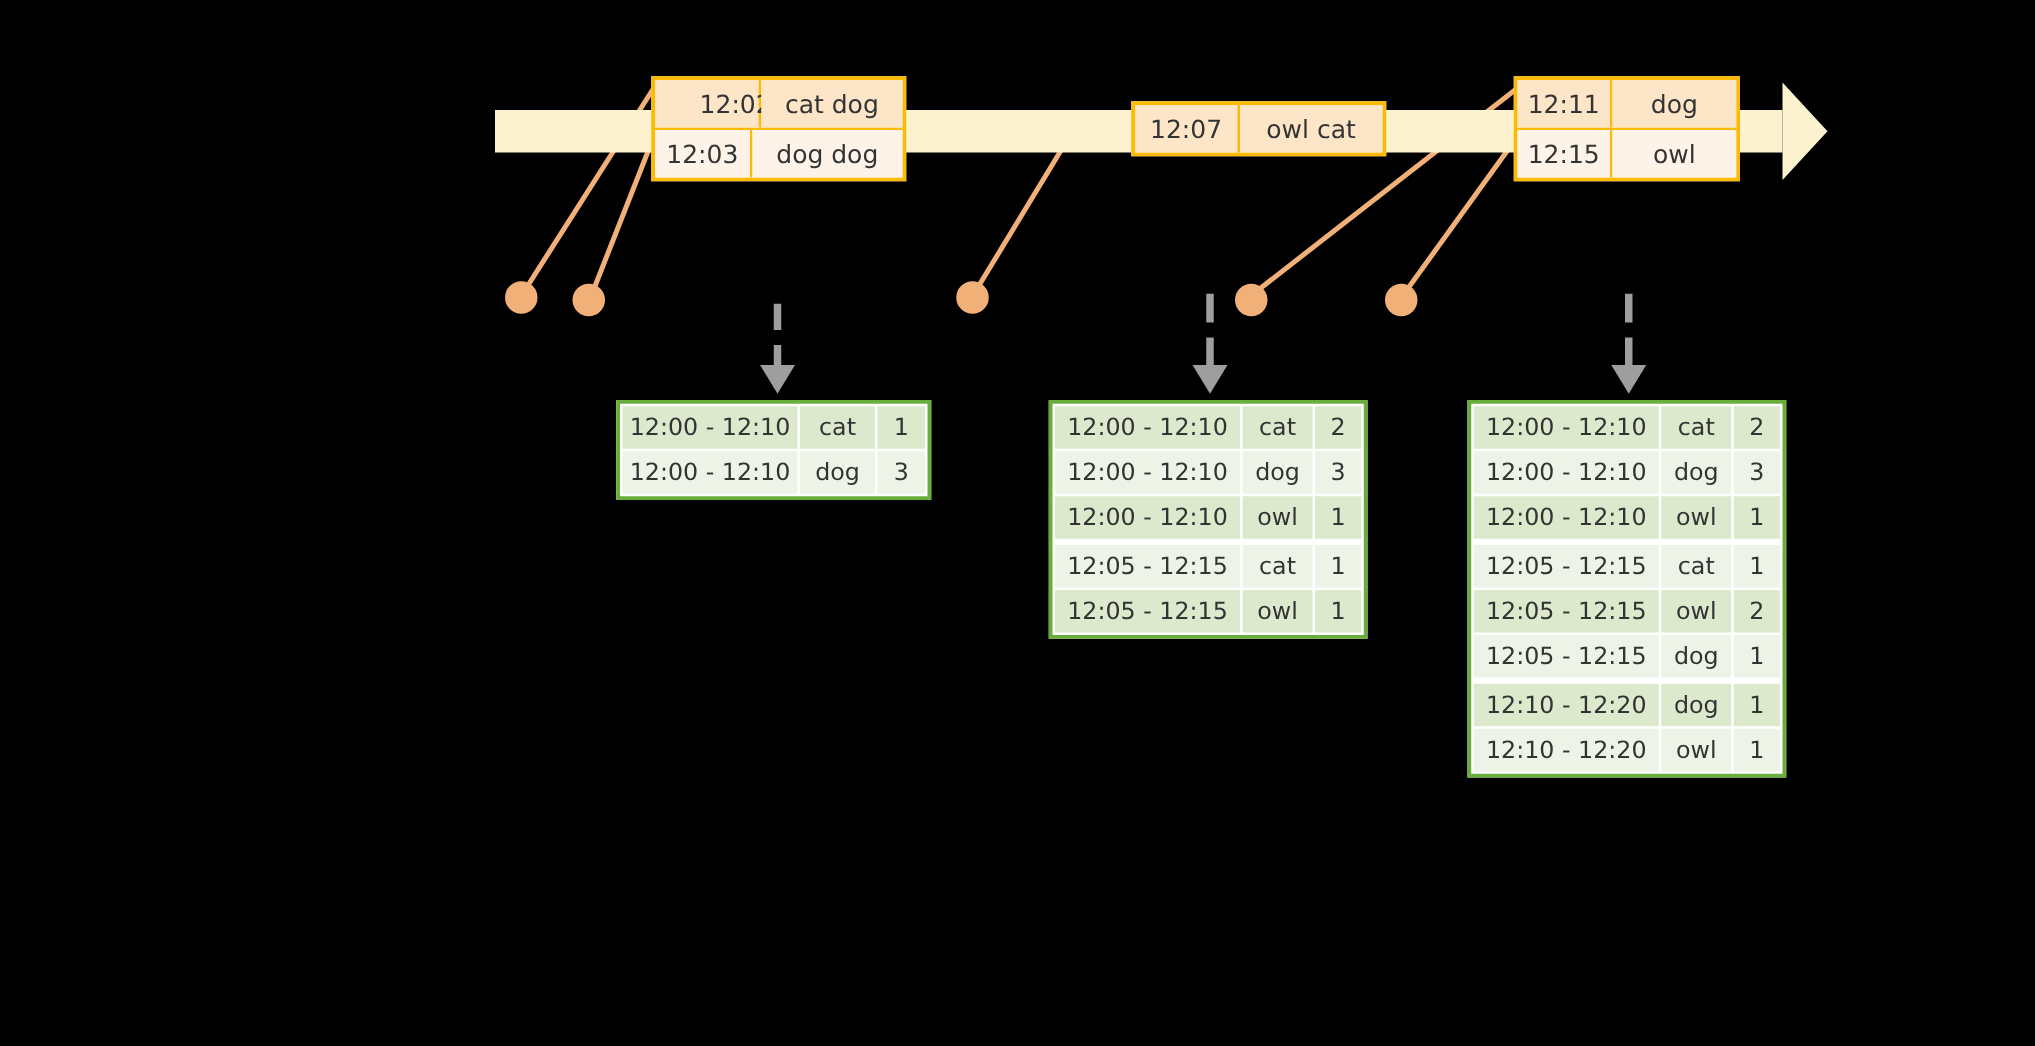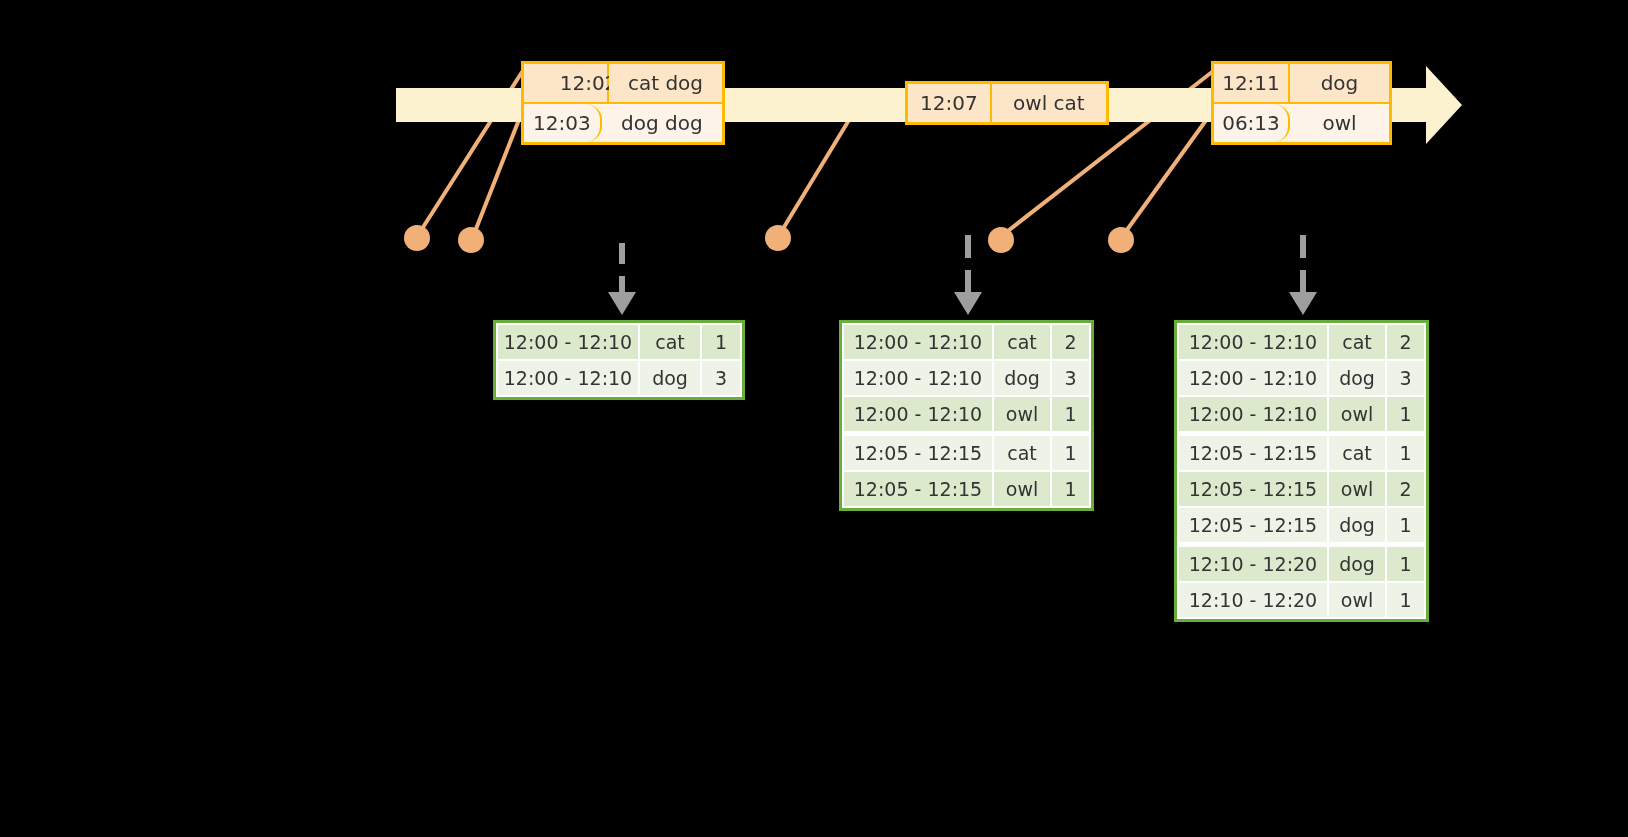--- a/index.html
+++ b/index.html
@@ -58,21 +58,21 @@
     justify-content: center;
     box-sizing: border-box;
     font-size: 20px;
     color: #333333;
     white-space: nowrap;
   }
   .event-cell.time {
     border-right: 2px solid #fcba03;
   }
   .event-row.shade .event-cell { background: #fde5c8; }
-  .event-row.plain .event-cell { background: #fdf3e8; border-radius: 16px; }
+  .event-row.plain .event-cell { background: #fdf3e8; }
 
   
   .result-table {
     position: absolute;
     border: 3px solid #69ae3b;
     box-sizing: border-box;
     background: #ffffff;
     padding: 2px;
   }
   .result-row {
@@ -173,21 +173,21 @@
       <div class="event-cell words" style="width:116px; height:38px;text-align:right;">owl cat</div>
     </div>
   </div>
 
   <div class="event-box" style="left:1211px; top:61px; width:181px;">
     <div class="event-row shade">
       <div class="event-cell time" style="width:76px; height:38px;">12:11</div>
       <div class="event-cell words" style="width:99px; height:38px;">dog</div>
     </div>
     <div class="event-row plain">
-      <div class="event-cell time" style="width:76px; height:38px;">06:13</div>
+      <div class="event-cell time" style="width:76px; height:38px;">12:15</div>
       <div class="event-cell words" style="width:99px; height:38px;">owl</div>
     </div>
   </div>
 
   <div class="dot" style="left:404px; top:225px;"></div>
   <div class="dot" style="left:458px; top:227px;"></div>
   <div class="dot" style="left:765px; top:225px;"></div>
   <div class="dot" style="left:988px; top:227px;"></div>
   <div class="dot" style="left:1108px; top:227px;"></div>
 

